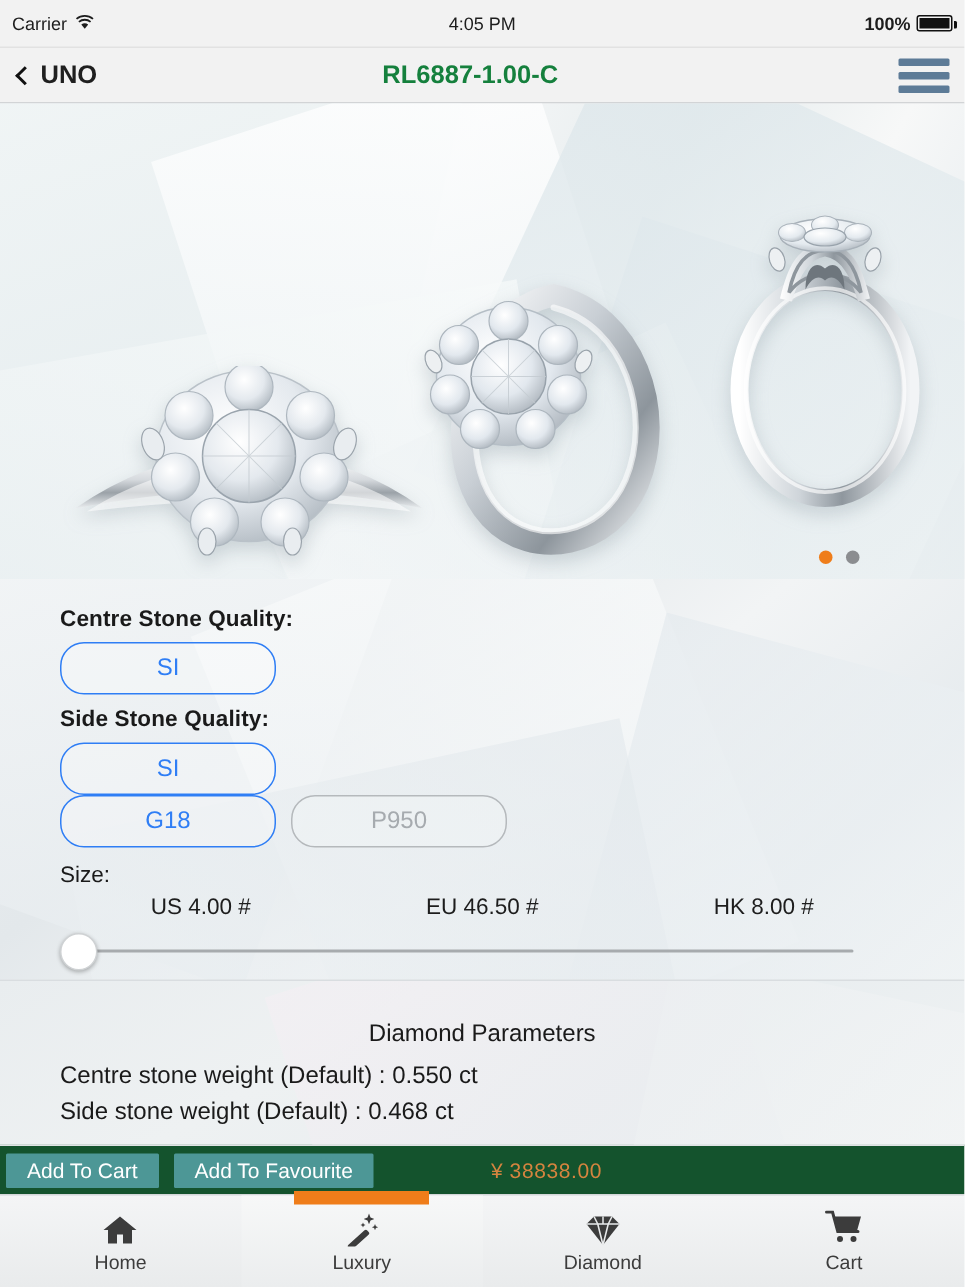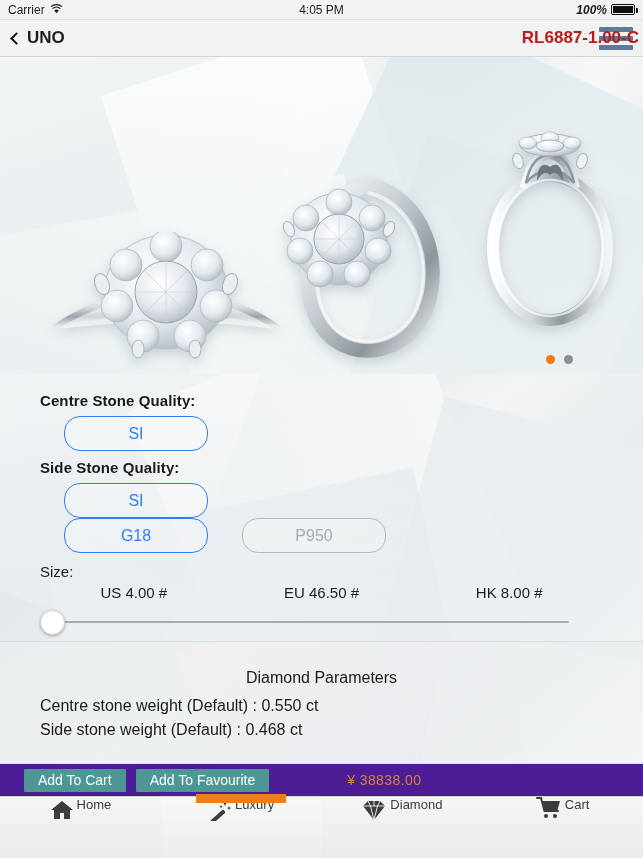--- a/index.html
+++ b/index.html
@@ -11,39 +11,39 @@
   }
   .app {
     position: relative;
     width: 643px; height: 858px;
     display: flex; flex-direction: column;
     background: #eef1f3;
   }
 
   
   .statusbar {
-    height: 20px;
+    height: 32px;
     background: #f2f2f2;
     display: flex; align-items: center;
     padding: 0 8px;
     font-size: 12px;
     color: #1d1d1d;
     position: relative;
     flex: 0 0 auto;
     border-bottom: 1px solid #e2e2e2;
   }
   .sb-left { display: flex; align-items: center; gap: 5px; }
   .sb-center {
     position: absolute; left: 0; right: 0;
     text-align: center; font-weight: normal; font-size: 12px;
     pointer-events: none;
   }
   .sb-right {
     margin-left: auto; display: flex; align-items: center; gap: 4px;
-    font-size: 12px; font-weight: bold; font-style: italic;
+    font-size: 12px; font-weight: bold;
   }
   .battery {
     width: 24px; height: 11px;
     border: 1px solid #111; border-radius: 2px;
     position: relative; padding: 1px;
   }
   .battery::after {
     content: ""; position: absolute; right: -4px; top: 3px;
     width: 2px; height: 5px; background: #111; border-radius: 0 1px 1px 0;
   }
@@ -62,22 +62,22 @@
   .nav-back {
     display: flex; align-items: center; gap: 4px;
     font-size: 17px; color: #1f1f1f; cursor: pointer; font-weight: bold;
   }
   .chev {
     display: inline-block; width: 9px; height: 9px;
     border-left: 2.6px solid #111; border-bottom: 2.6px solid #111;
     transform: rotate(45deg); margin-right: 2px; margin-left: 2px;
   }
   .nav-title {
-    position: absolute; left: 0; right: 4px; text-align: right;
-    font-size: 17px; font-weight: bold; color: #b91c1c;
+    position: absolute; left: 0; right: 16px; text-align: center;
+    font-size: 17px; font-weight: bold; color: #15803d;
     pointer-events: none;
   }
   .hamburger {
     margin-left: auto; width: 34px; cursor: pointer;
     display: flex; flex-direction: column; gap: 4px;
   }
   .hamburger span { display:block; height: 5px; background: #5d7b97; border-radius: 1px; }
 
   
   .hero {
@@ -132,21 +132,20 @@
     margin: 8px 0 7px 0; letter-spacing: .1px;
   }
   .btn-row { display: flex; gap: 10px; }
   .opt-btn {
     width: 144px; height: 35px;
     border: 1.6px solid #2f7ef5; border-radius: 16px;
     background: rgba(255,255,255,.28);
     color: #2f7ef5; font-size: 16px;
     display: flex; align-items: center; justify-content: center;
     cursor: pointer;
-    margin-left: 24px;
   }
   .opt-btn.disabled {
     border-color: #b5b9bc; color: #a6abaf; background: rgba(255,255,255,.18);
   }
 
   
   .size-label { font-size: 15px; color:#1a1a1a; margin: 10px 0 2px 0; }
   .size-row {
     display: flex; font-size: 15px; color: #1d1d1d;
     padding: 2px 0 6px 0;
@@ -180,23 +179,23 @@
   .params-title {
     text-align: center; font-size: 16px; color: #1a1a1a;
     margin-bottom: 7px;
     margin-top: 20px;
   }
   .params-line { font-size: 16px; color: #1a1a1a; line-height: 24px; }
 
   
   .actionbar {
     height: 33px; flex: 0 0 auto;
-    background: #4c1d95;
+    background: #14532d;
     display: flex; align-items: center;
-    padding: 0 24px; gap: 10px;
+    padding: 0 4px; gap: 10px;
     border-top: 1px solid #e0e3e5;
   }
   .action-btn {
     height: 23px; padding: 0 14px;
     background: #4d9796; color: #fff;
     font-size: 14px; border: none; border-radius: 1px;
     display: flex; align-items: center; justify-content: center;
     cursor: pointer;
   }
   .price {
@@ -206,22 +205,22 @@
 
   
   .tabbar {
     height: 62px; flex: 0 0 auto;
     display: flex;
     background: linear-gradient(180deg,#f4f5f6,#e9ebec);
     border-top: 1px solid #d4d7d9;
     position: relative;
   }
   .tab {
-    flex: 1; display: flex; flex-direction: row;
-    justify-content: center; gap: 3px;
+    flex: 1; display: flex; flex-direction: column;
+    align-items: center; justify-content: center; gap: 3px;
     cursor: pointer; position: relative;
   }
   .tab.active { background: linear-gradient(180deg,#f7f8f8,#ebedee); }
   .tab.active::before {
     content: ""; position: absolute; top: -3px; left: 50%;
     transform: translateX(-50%);
     width: 90px; height: 9px; background: #ef7d1a;
   }
   .tab-label { font-size: 13px; color: #3c3c3c; }
   .tab-icon { height: 24px; display: flex; align-items: flex-end; }

